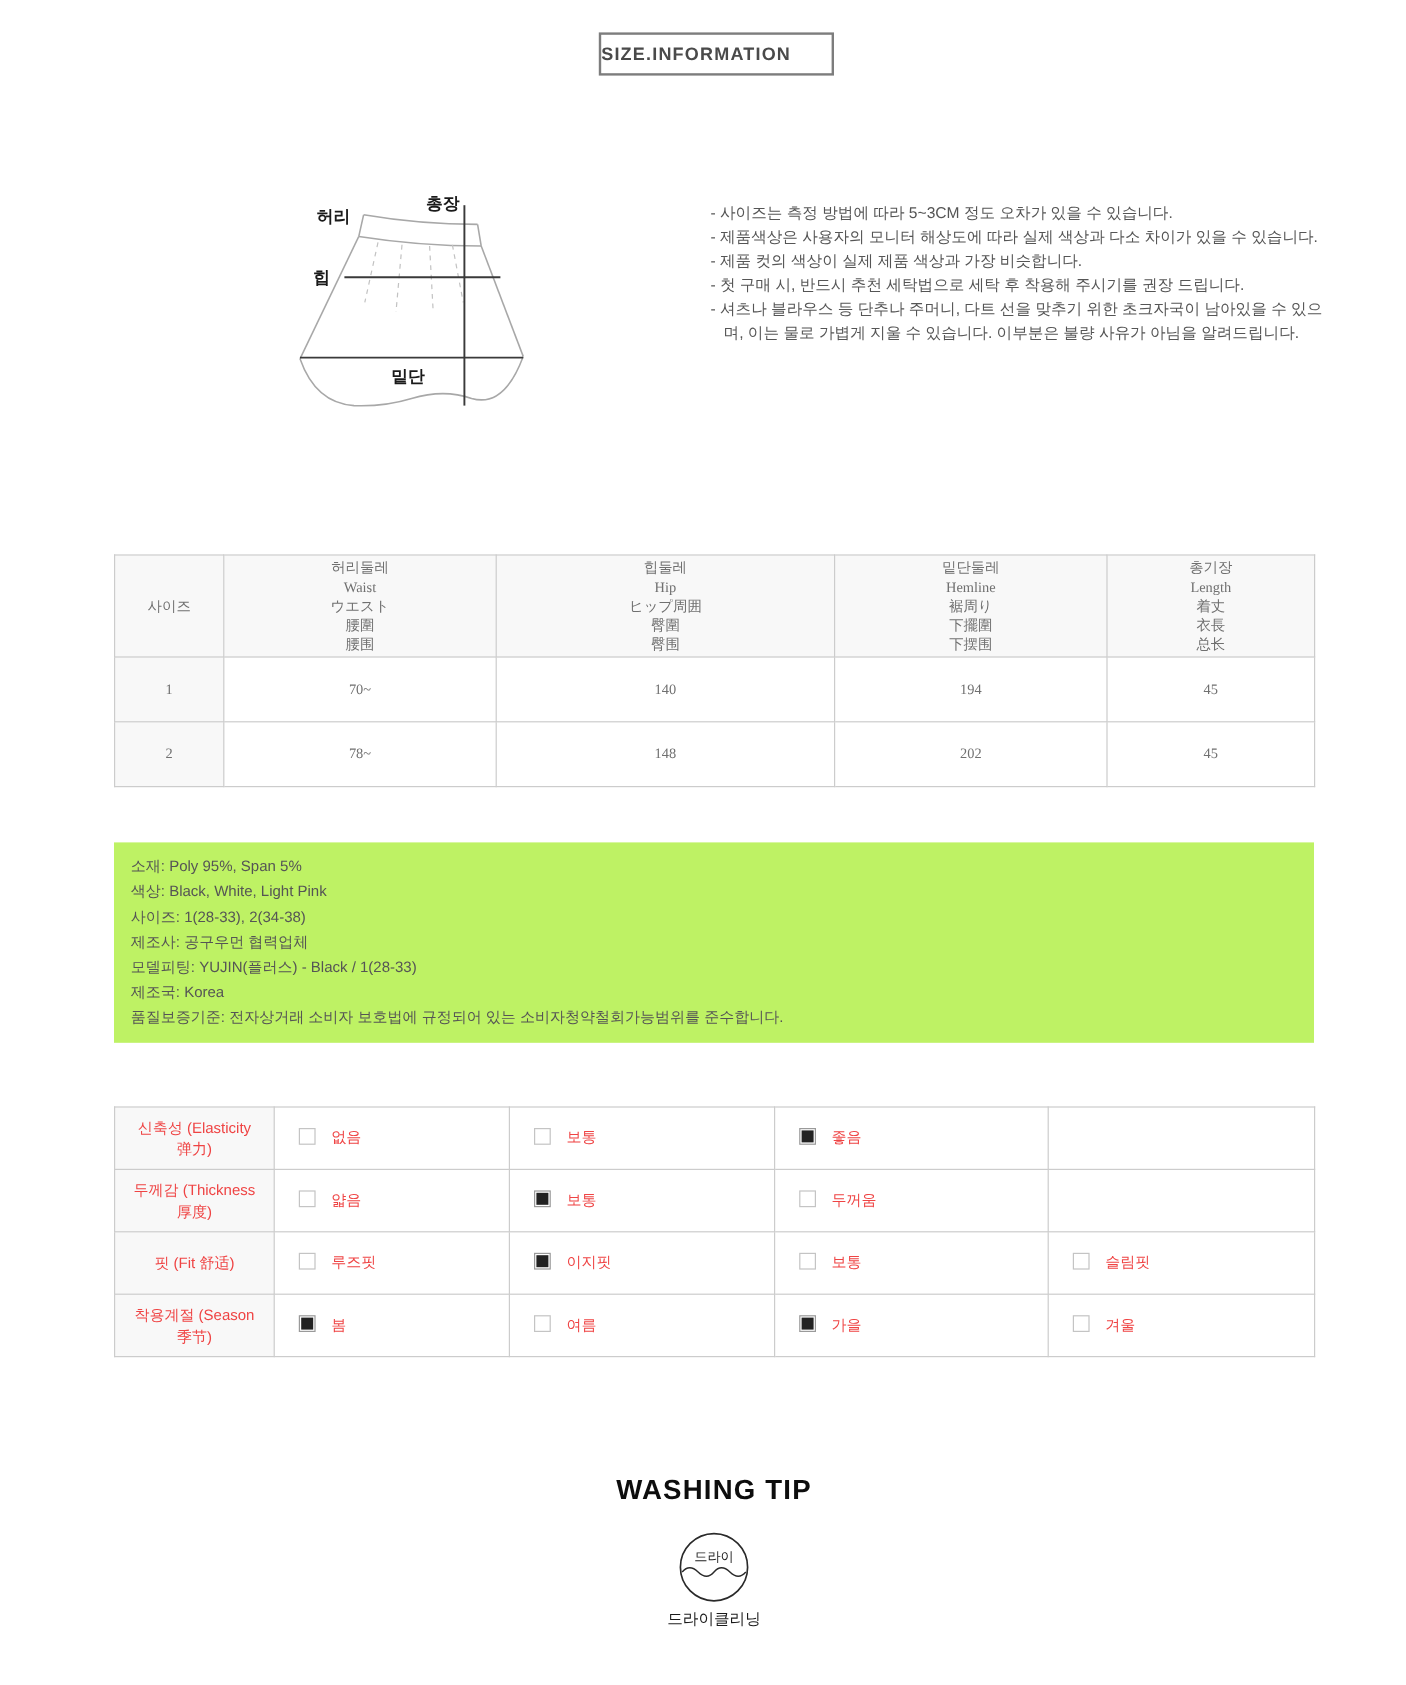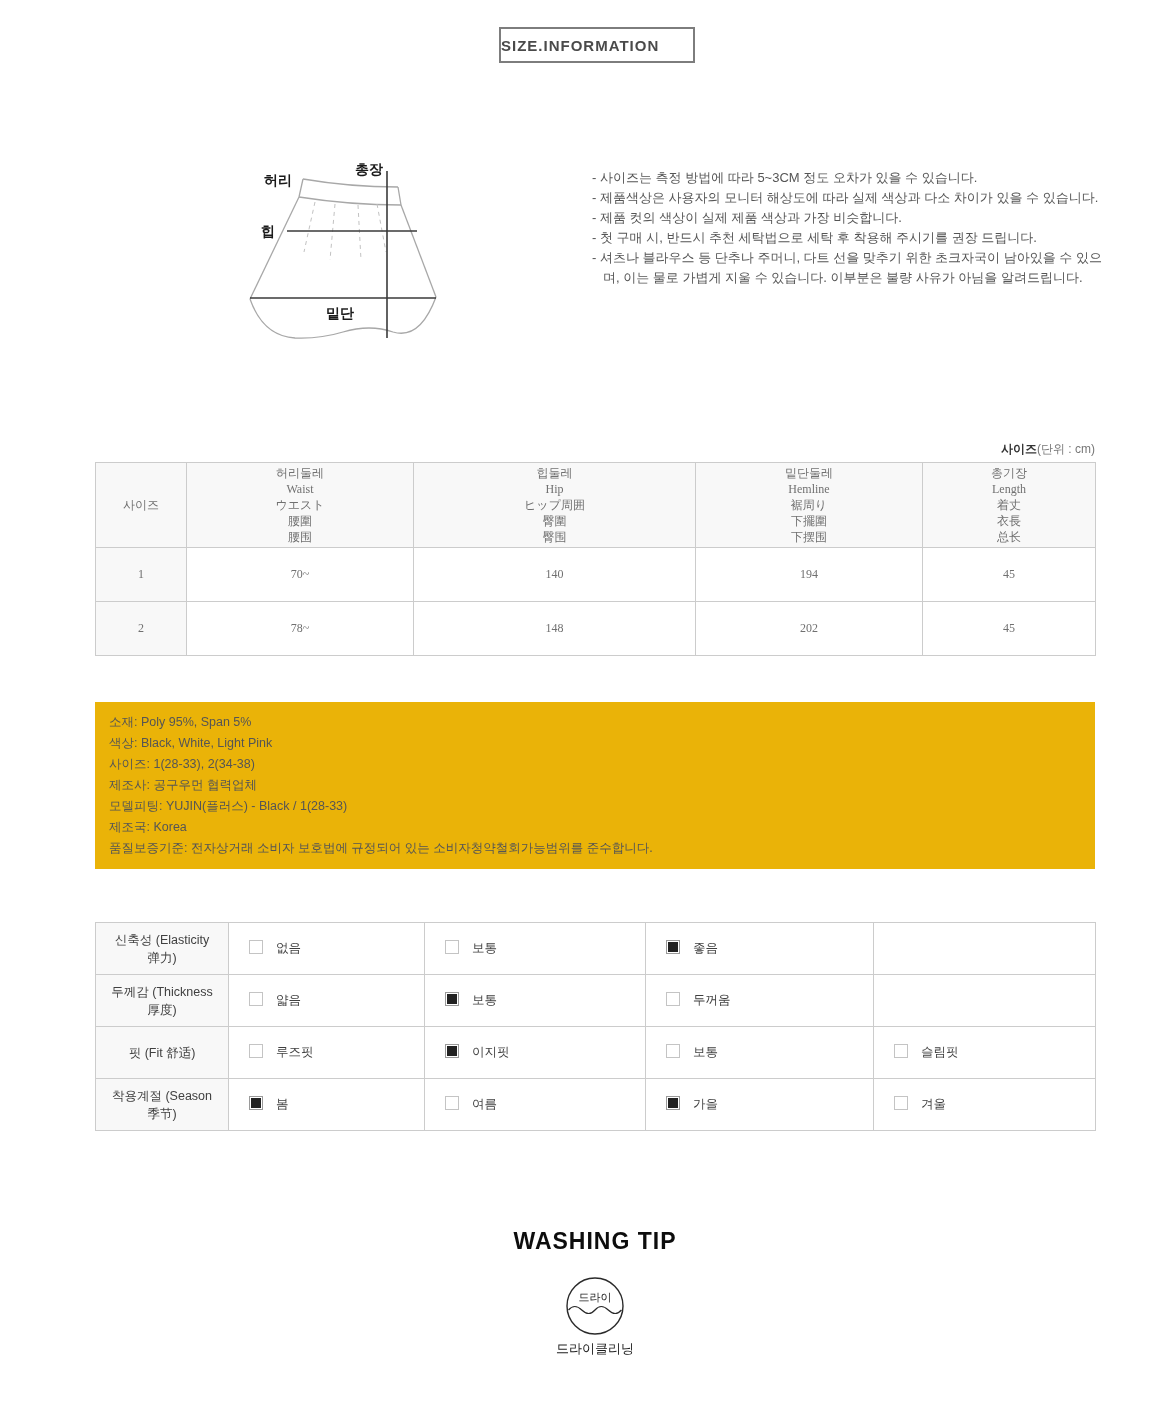--- a/index.html
+++ b/index.html
@@ -26,25 +26,25 @@
   
   table{border-collapse:collapse;}
   .size-table{position:absolute;left:95px;top:462px;width:1000px;table-layout:fixed;
     font-size:12px;color:#707070;}
   .size-table th,.size-table td{border:1px solid #ccc;text-align:center;vertical-align:middle;font-family:Liberation Serif, serif;}
   .size-table th{background:#f8f8f8;font-weight:normal;line-height:16px;padding:2px 0;white-space:pre-line;height:79px;}
   .size-table td{height:51px;background:#fff;}
   .size-table td.rowhead{background:#f8f8f8;}
   
   .info-box{position:absolute;left:95px;top:702px;width:1000px;box-sizing:border-box;
-    background:#eab308;padding:10px 14px;font-size:12.5px;color:#555;}
+    background:#bef264;padding:10px 14px;font-size:12.5px;color:#555;}
   .info-box .line{line-height:21px;}
   
   .spec-table{position:absolute;left:95px;top:922px;width:1000px;table-layout:fixed;
-    font-size:12.5px;color:#404040;}
+    font-size:12.5px;color:#ef4444;}
   .spec-table td{border:1px solid #ccc;height:49px;vertical-align:middle;background:#fff;}
   .spec-table td.label{background:#f8f8f8;text-align:center;white-space:pre-line;line-height:18px;}
   .spec-table td.opt{padding-left:20px;}
   .cbx{display:inline-block;width:12px;height:12px;border:1px solid #c4c4c4;background:#fff;
     vertical-align:-2px;margin-right:13px;position:relative;}
   .cbx.checked{border-color:#9a9a9a;}
   .cbx.checked::after{content:"";position:absolute;left:1px;top:1px;right:1px;bottom:1px;background:#222;}
   
   .washing-title{position:absolute;left:95px;top:1228px;width:1000px;text-align:center;
     font-size:23px;font-weight:bold;letter-spacing:1px;color:#0d0d0d;}
@@ -91,23 +91,20 @@
   </svg>
 
   <div class="notes">
     <div class="note">- 사이즈는 측정 방법에 따라 5~3CM 정도 오차가 있을 수 있습니다.</div>
     <div class="note">- 제품색상은 사용자의 모니터 해상도에 따라 실제 색상과 다소 차이가 있을 수 있습니다.</div>
     <div class="note">- 제품 컷의 색상이 실제 제품 색상과 가장 비슷합니다.</div>
     <div class="note">- 첫 구매 시, 반드시 추천 세탁법으로 세탁 후 착용해 주시기를 권장 드립니다.</div>
     <div class="note">- 셔츠나 블라우스 등 단추나 주머니, 다트 선을 맞추기 위한 초크자국이 남아있을 수 있으며, 이는 물로 가볍게 지울 수 있습니다. 이부분은 불량 사유가 아님을 알려드립니다.</div>
   </div>
 
-  <div class="size-caption">
-    <b>사이즈</b><span>(단위 : cm)</span>
-  </div>
 
   <table class="size-table">
     <colgroup>
       <col style="width:91px">
         <col style="width:227px">
         <col style="width:282px">
       <col style="width:227px">
         <col style="width:173px">
     </colgroup>
     <tbody>

